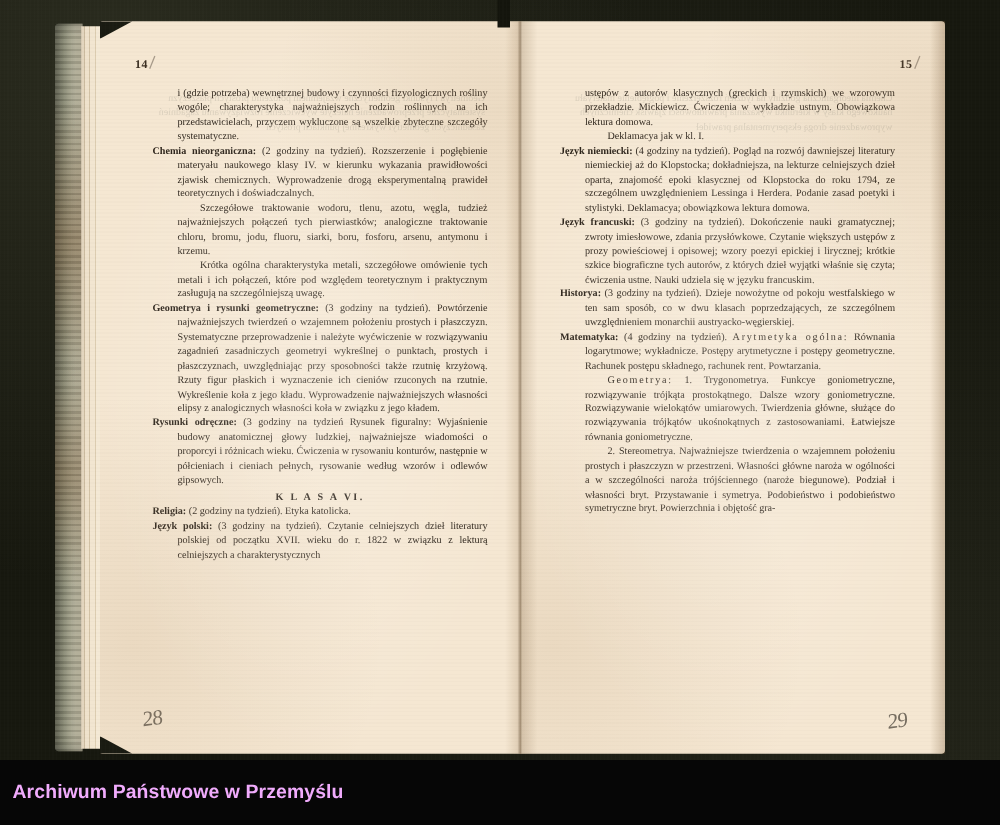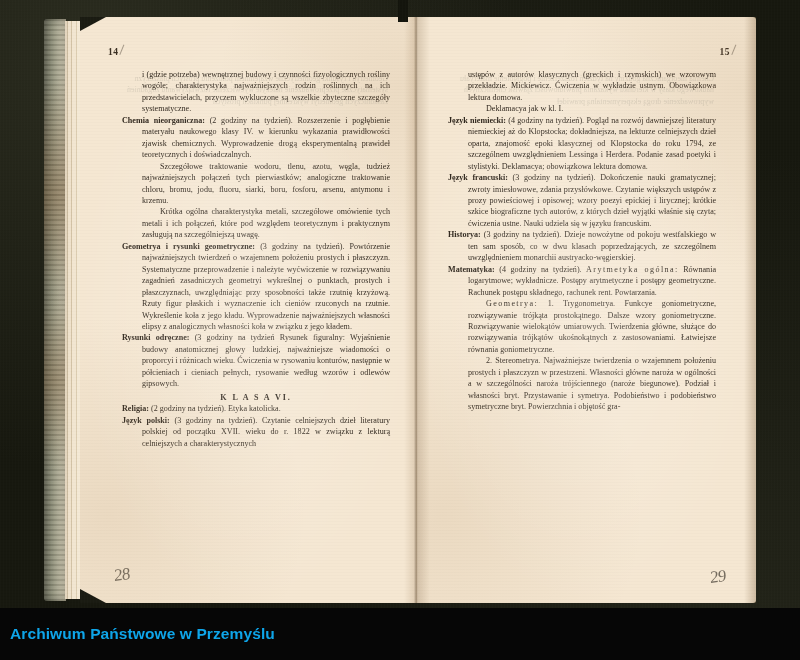--- a/index.html
+++ b/index.html
@@ -260,21 +260,21 @@
     left: 0;
     bottom: 0;
     width: 800px;
     height: 52px;
     background: #060606;
     display: flex;
     align-items: center;
     z-index: 20;
   }
   .banner-text {
-    color: #0ea5e9;
+    color: #f0abfc;
     font-family: "Liberation Sans", sans-serif;
     font-size: 15.5px;
     font-weight: 700;
     padding-left: 10px;
     letter-spacing: .1px;
   }
 
   
   .grain {
     position: absolute;

